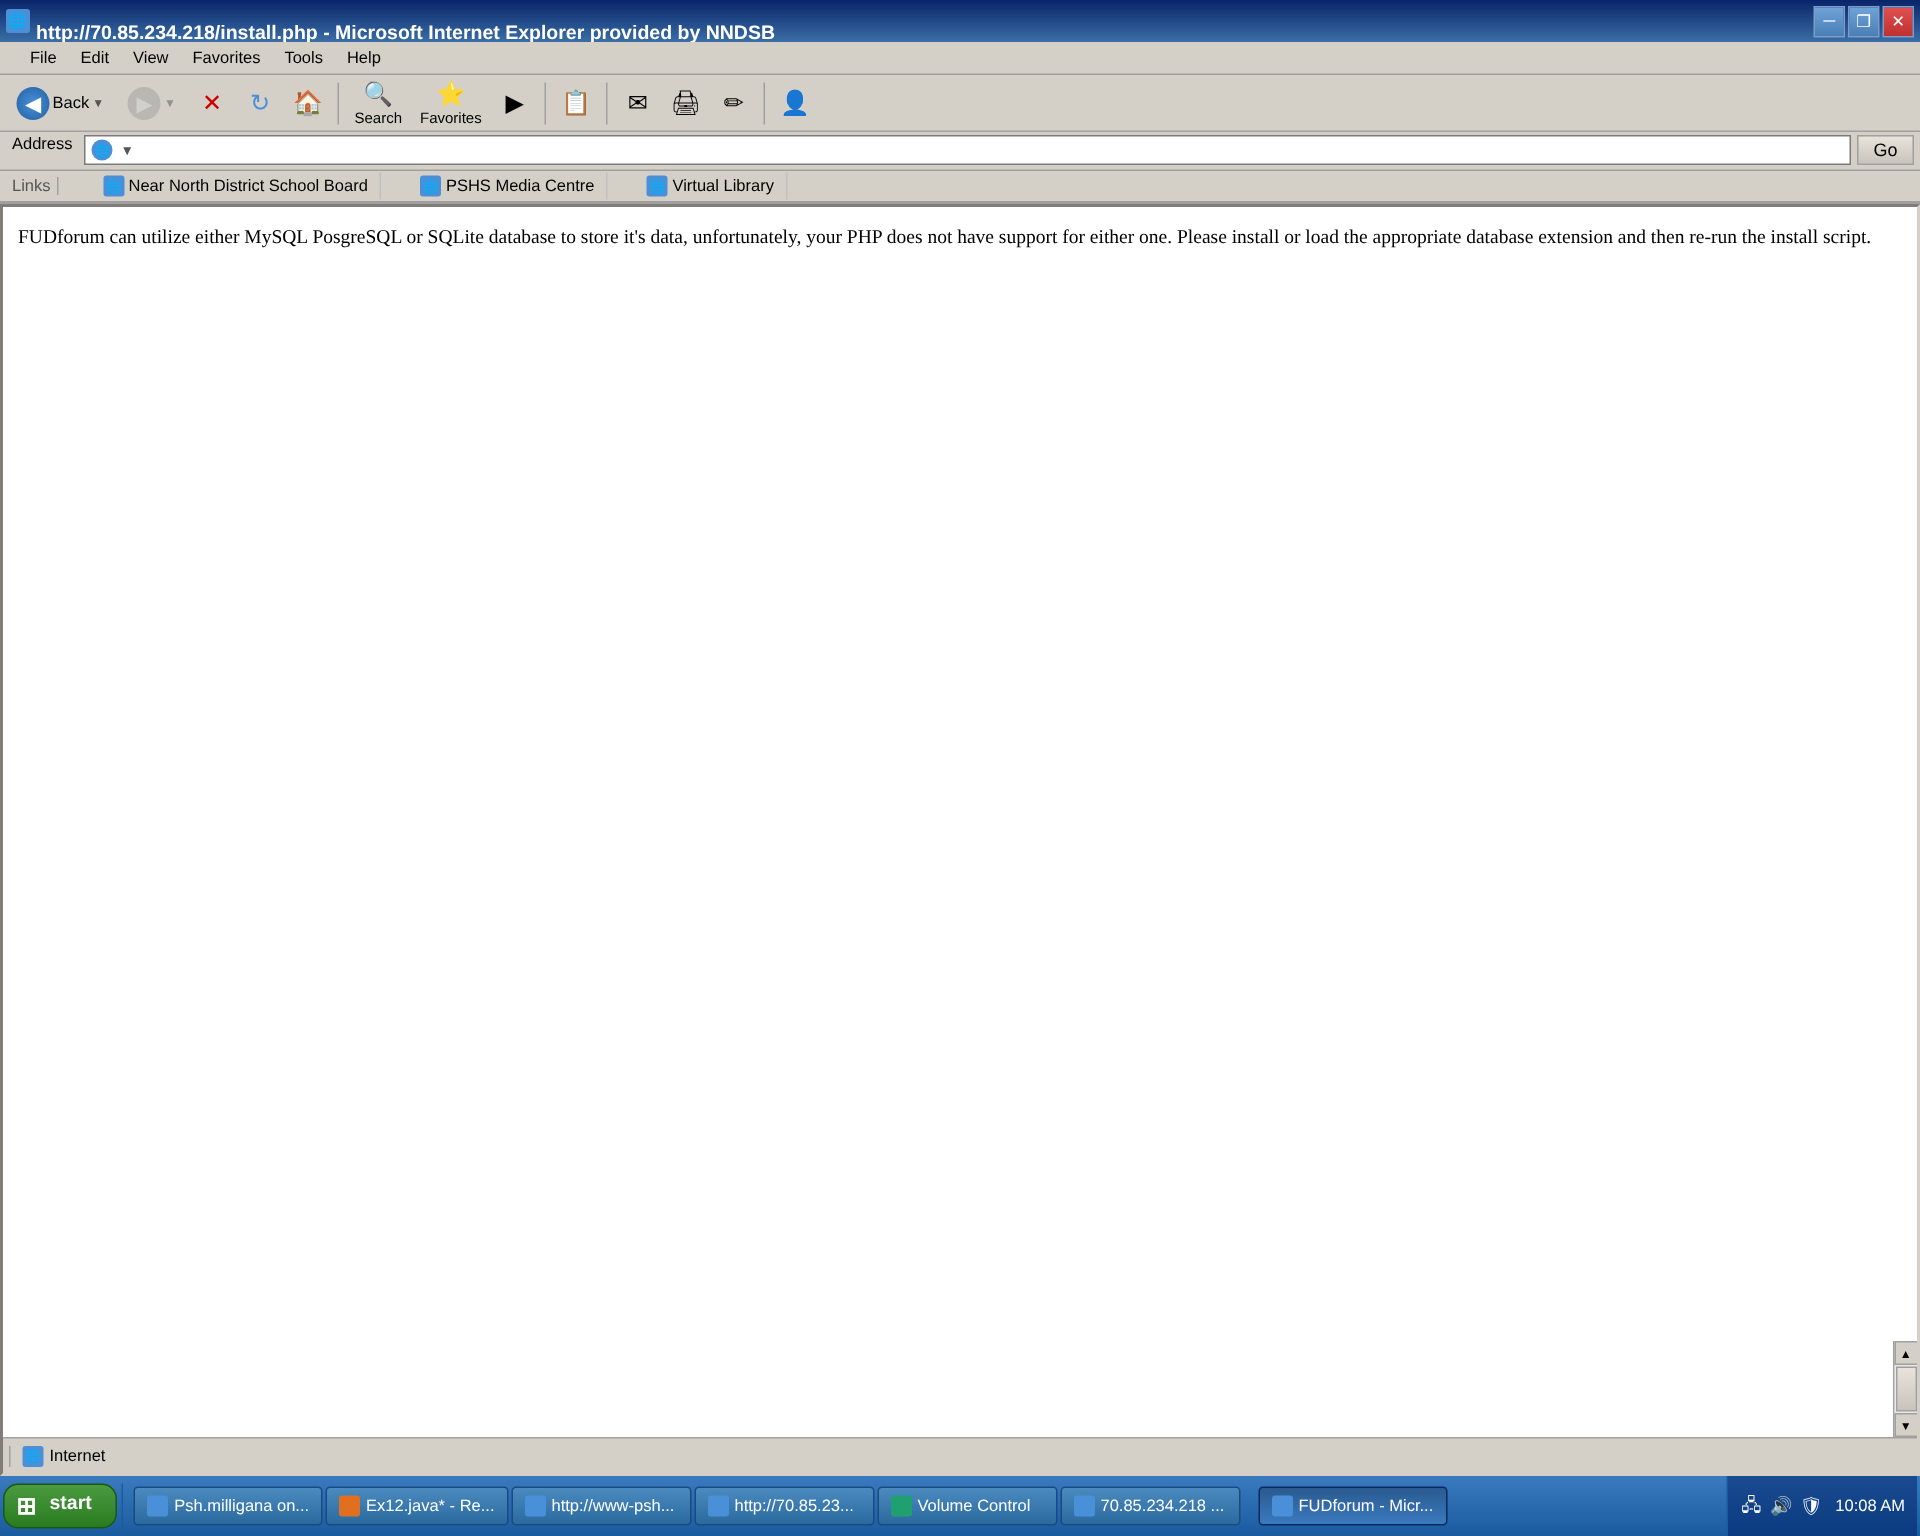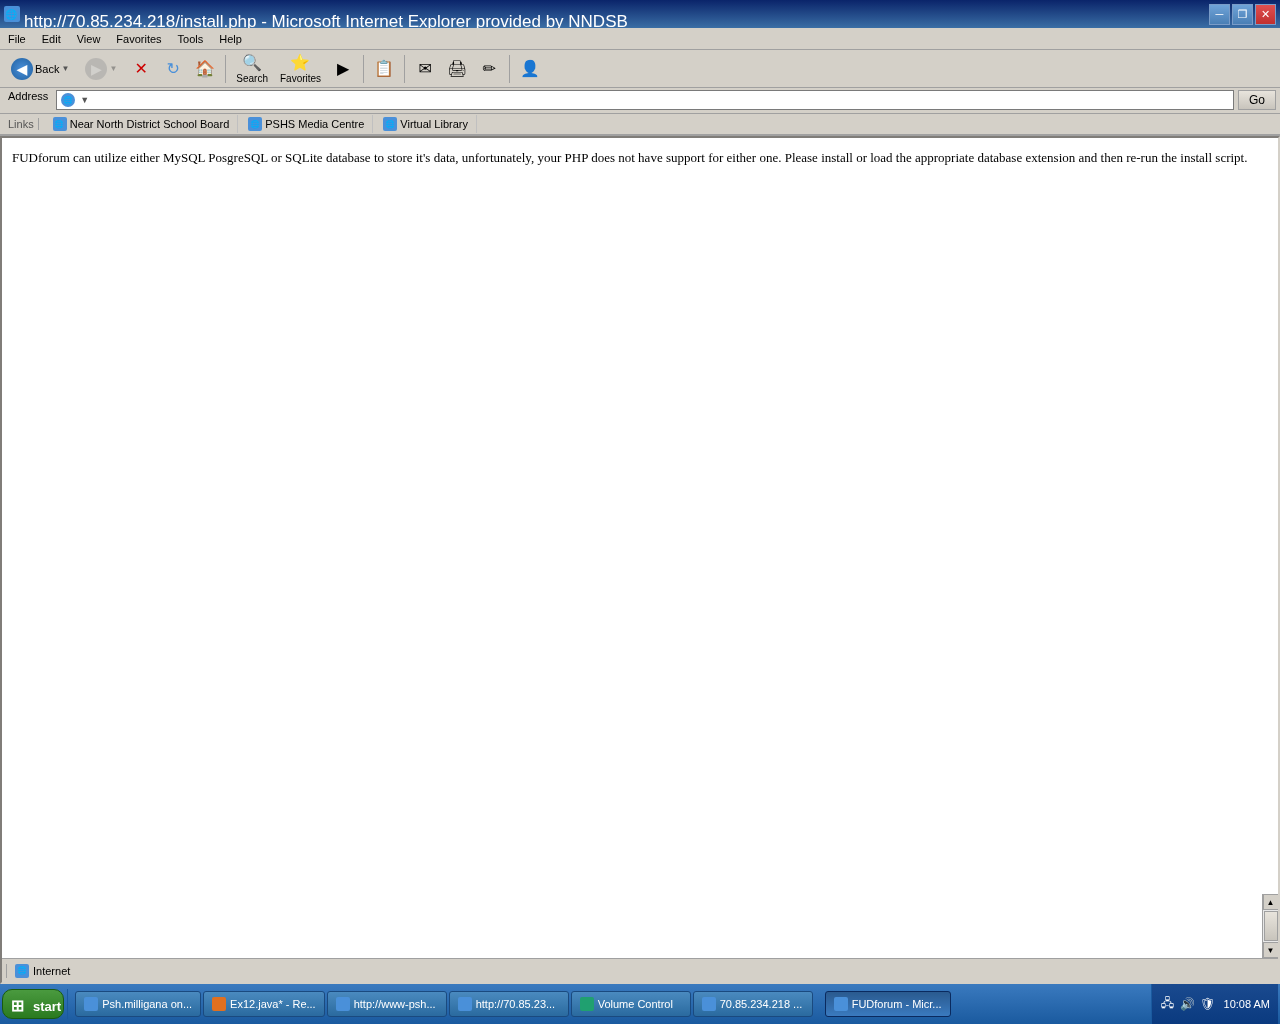--- a/index.html
+++ b/index.html
@@ -21,21 +21,21 @@
       gap: 4px;
     }
     .title-bar-icon {
       width: 16px; height: 16px;
       background: #4a90d9;
       border-radius: 2px;
       display: flex; align-items: center; justify-content: center;
       font-size: 10px; color: white;
     }
     .title-bar-text {
-      font-size: 17px; font-weight: normal; color: white; margin-top: 15px;
+      font-size: 13px; font-weight: bold; color: white; margin-top: 15px;
     }
     .title-bar-buttons {
       display: flex; gap: 2px;
     }
     .title-btn {
       width: 21px; height: 21px;
       border: 1px solid #7a9cc8;
       background: linear-gradient(to bottom, #6fa3d8, #4a7fb5);
       color: white;
       font-size: 11px;
@@ -43,21 +43,21 @@
       cursor: pointer;
     }
     .title-btn.close { background: linear-gradient(to bottom, #e05050, #c03030); }
 
     
     .menu-bar {
       background: #d4d0c8;
       height: 22px;
       display: flex;
       align-items: center;
-      padding: 0 0;
+      padding: 0 12px;
       border-bottom: 1px solid #a0a0a0;
     }
     .menu-item {
       padding: 2px 8px;
       font-size: 11px;
       cursor: pointer;
       color: #000;
     }
 
     
@@ -155,21 +155,21 @@
     }
 
     
     .links-bar {
       background: #d4d0c8;
       height: 22px;
       display: flex;
       align-items: center;
       padding: 0 4px;
       border-bottom: 2px solid #a0a0a0;
-      gap: 2px;
+      gap: 18px;
     }
     .links-label { font-size: 11px; color: #555; padding: 0 4px; border-right: 1px solid #a0a0a0; margin-right: 4px; }
     .link-item {
       display: flex;
       align-items: center;
       gap: 3px;
       padding: 2px 8px;
       font-size: 11px;
       cursor: pointer;
       color: #000;
@@ -282,27 +282,27 @@
       position: fixed;
       bottom: 0;
       left: 0;
       width: 1280px;
       z-index: 100;
     }
     .start-btn {
       background: linear-gradient(to bottom, #4a9a3f, #2a7a1f);
       border: 1px solid #1a5a0f;
       border-radius: 10px;
-      padding: 4px 2px 4px 8px;
+      padding: 4px 16px 4px 8px;
       color: white;
       font-size: 13px;
       font-weight: bold;
       cursor: pointer;
       display: flex;
-      align-items: flex-end;
+      align-items: flex-start;
       gap: 4px;
       height: 30px;
     }
     .taskbar-divider {
       width: 1px; background: #1a5a9f; height: 30px; margin: 0 3px;
     }
     .taskbar-items {
       flex: 1;
       display: flex;
       align-items: center;

